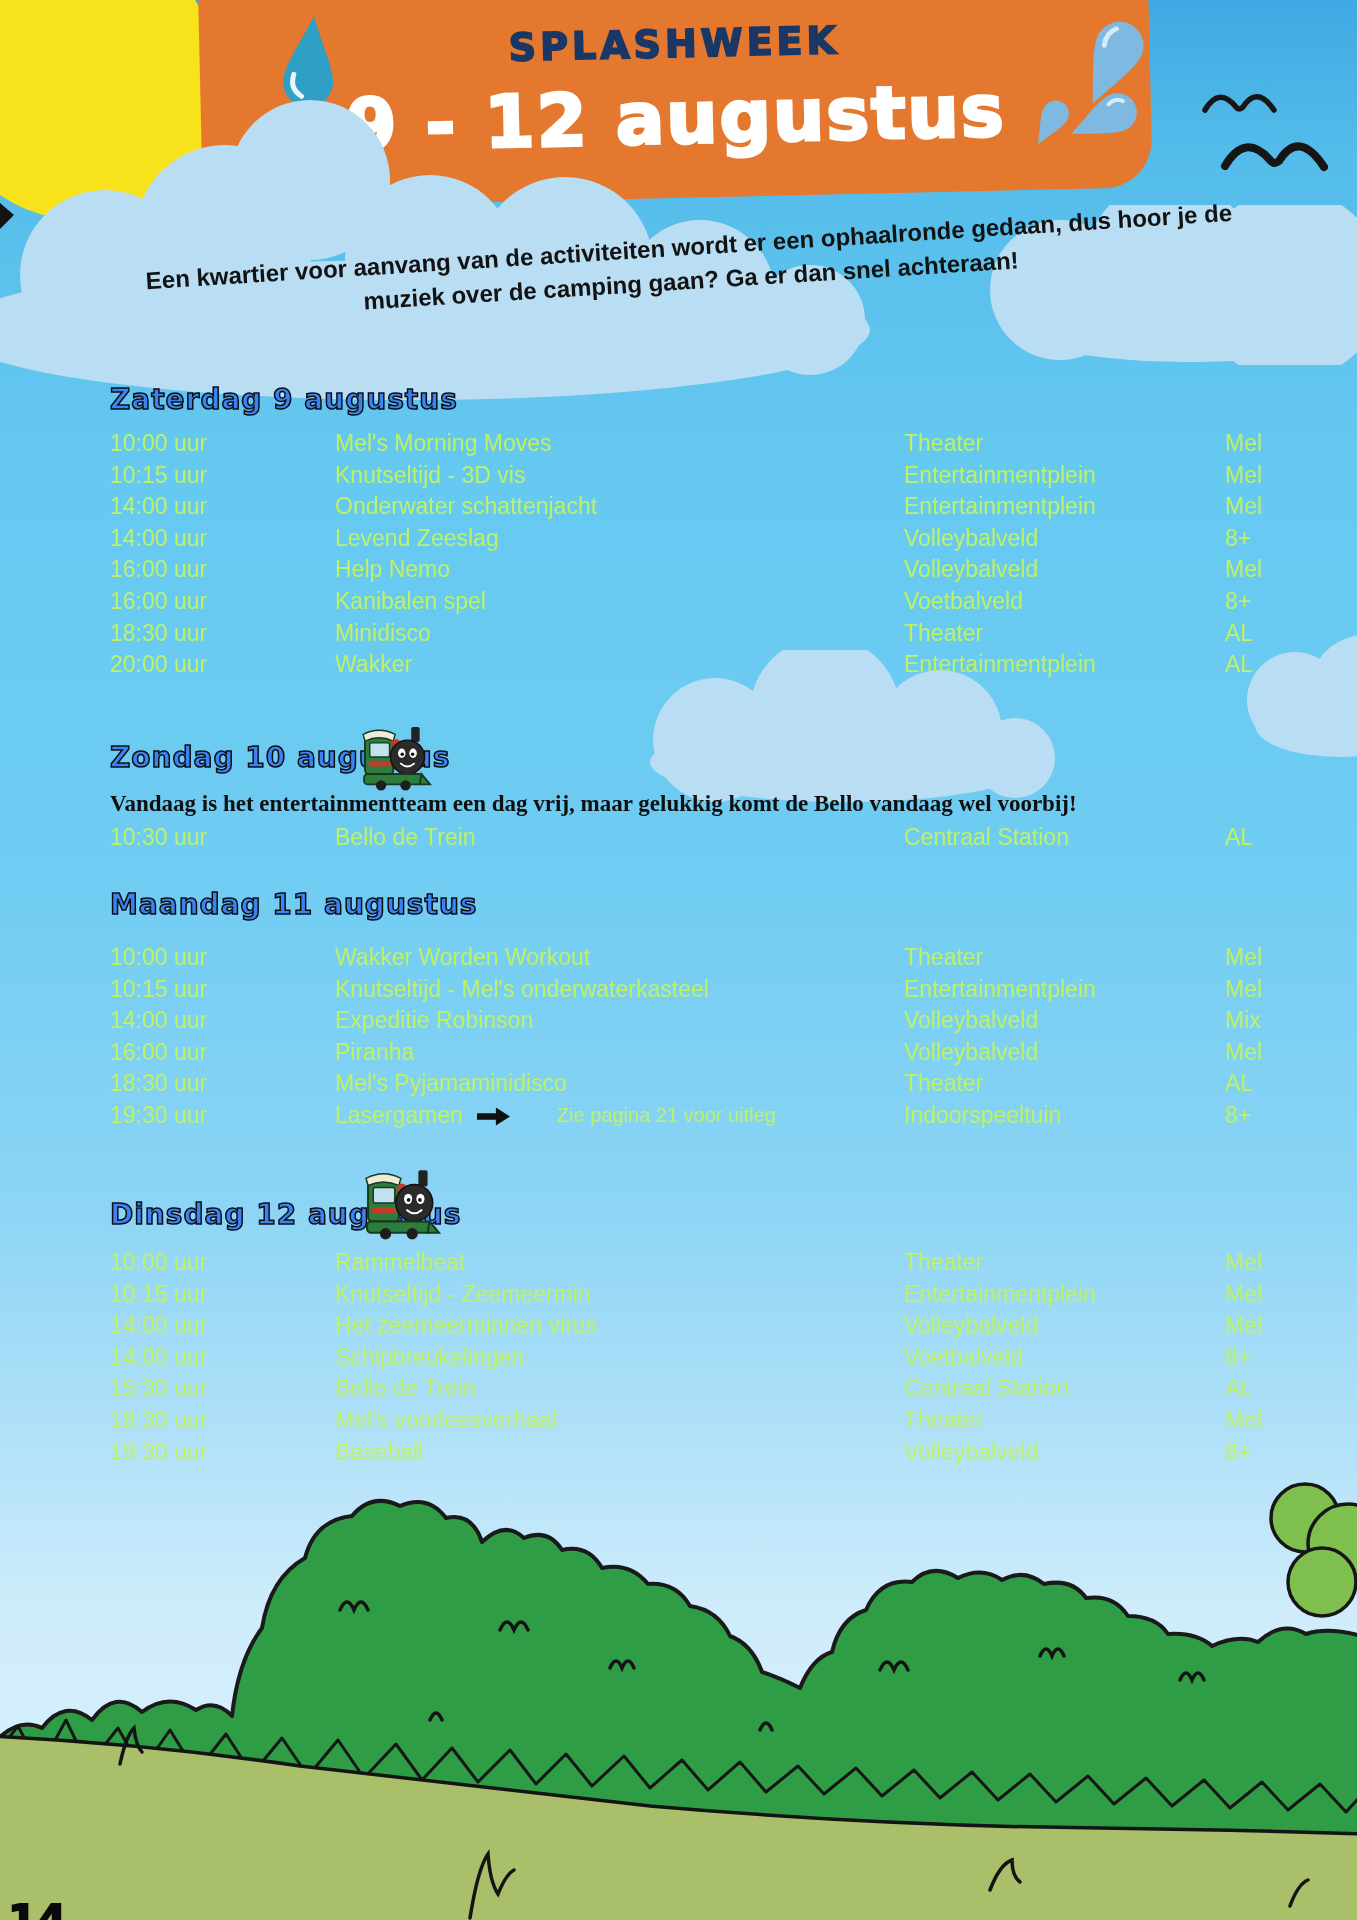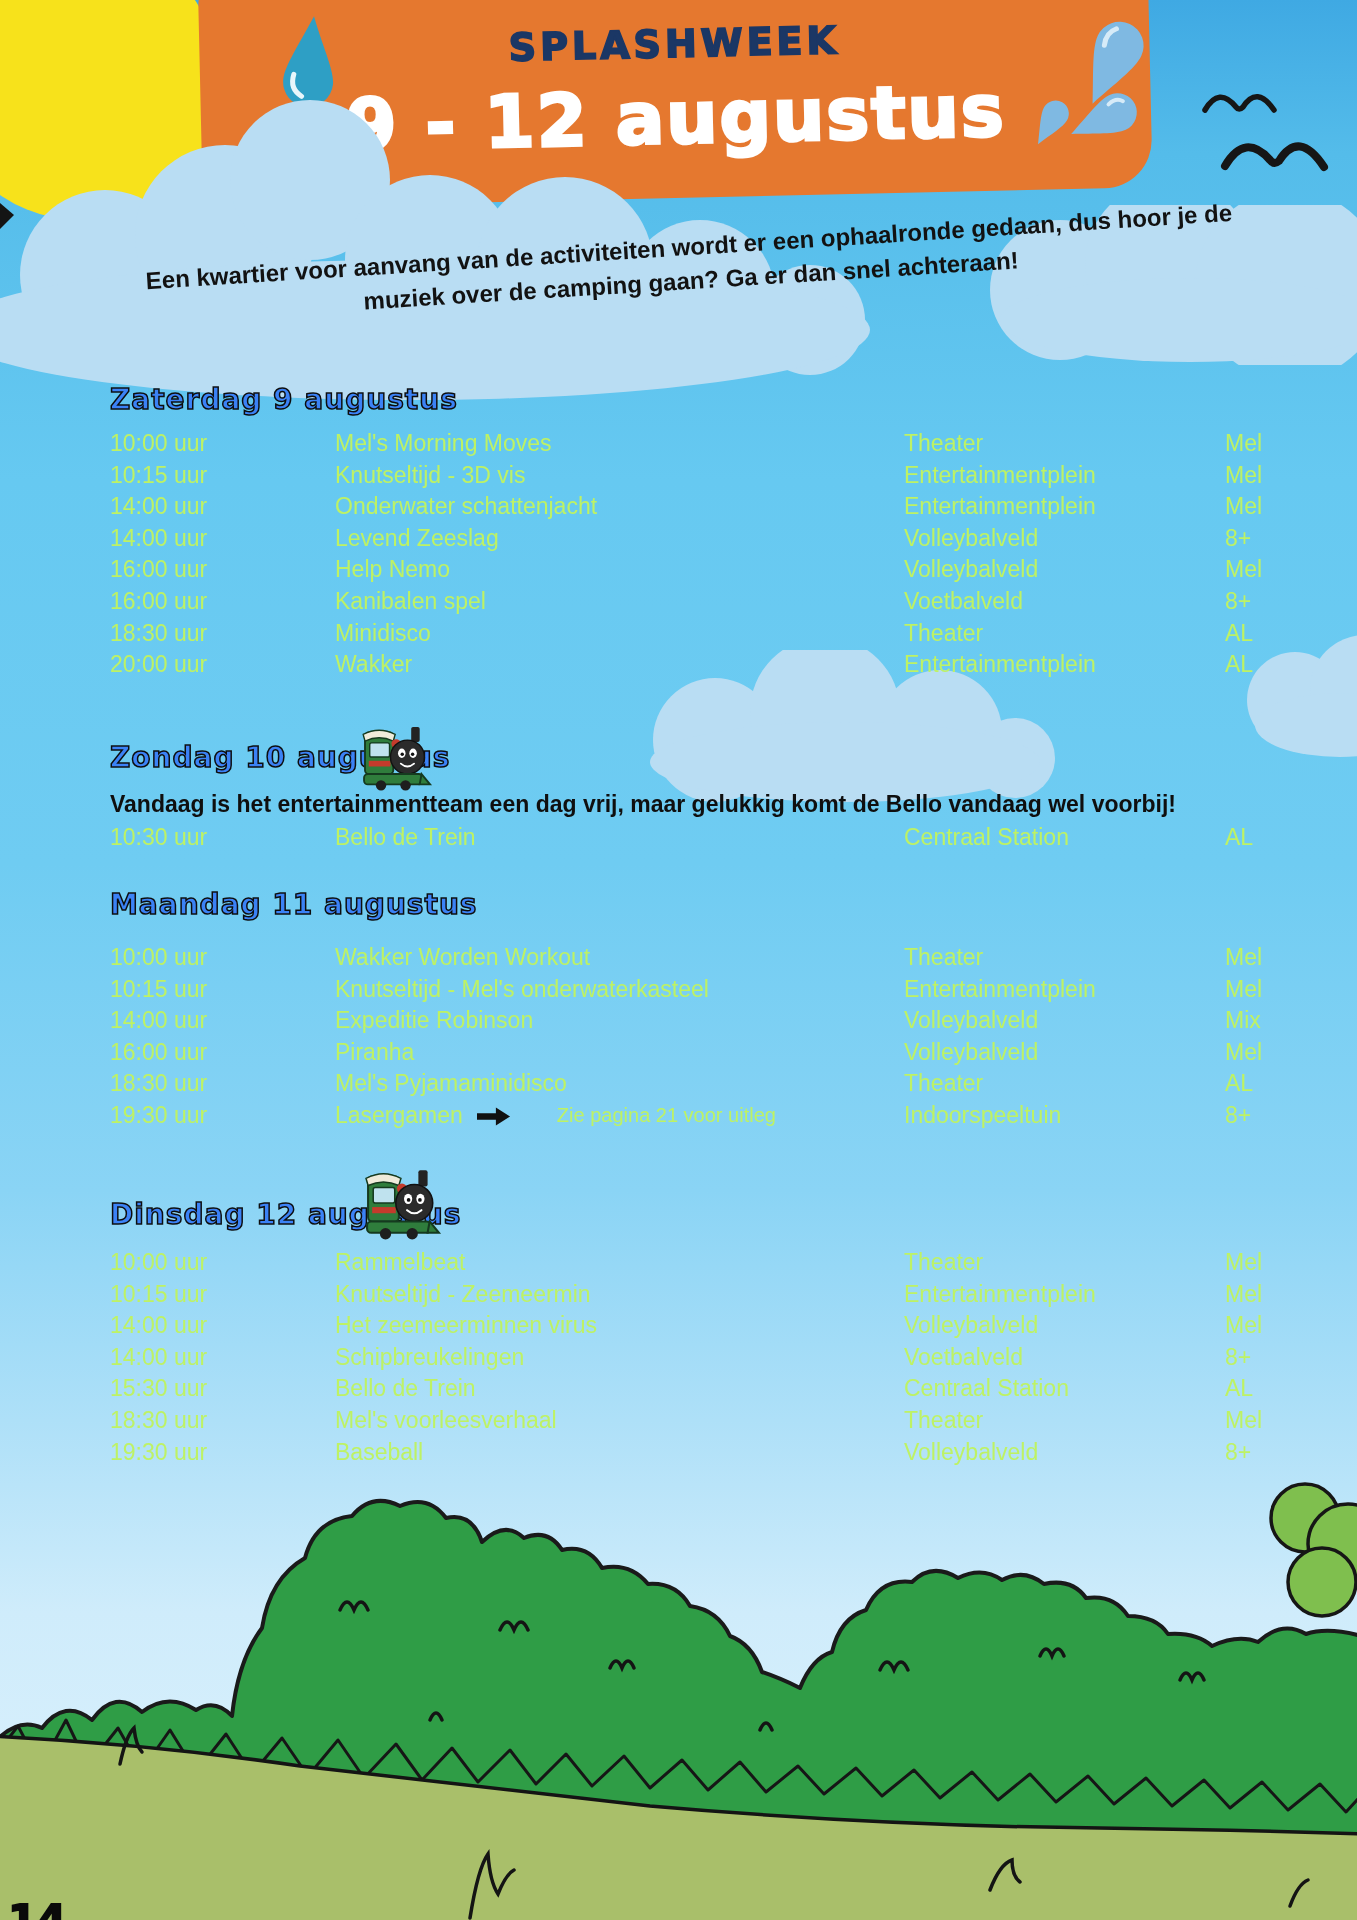--- a/index.html
+++ b/index.html
@@ -33,21 +33,21 @@
   .day{position:absolute;left:110px;width:1190px;}
   .day-zaterdag{top:383px;}
   .day-zondag{top:741px;}
   .day-maandag{top:888px;}
   .day-dinsdag{top:1198px;}
   .day-header{position:relative;height:34px;}
   .day-heading{margin:0;font-family:"DejaVu Sans",sans-serif;font-weight:bold;font-size:28px;
           color:#3b82f6;-webkit-text-stroke:1.5px #0D0D0D;letter-spacing:1px;line-height:34px;}
   .train{position:absolute;left:252px;top:-16px;width:72px;height:66px;}
   .day-dinsdag .train{left:255px;top:-30px;width:78px;height:72px;}
-  .day-note{margin:14px 0 0 0;font-size:23px;font-weight:bold;color:#0F0F0F;line-height:30px;}
+  .day-note{margin:14px 0 0 0;font-size:23px;font-weight:bold;color:#0F0F0F;line-height:30px;font-family:Liberation Serif, serif;}
   .day-zaterdag .rows{margin-top:13px;}
   .day-zondag .rows{margin-top:5px;}
   .day-maandag .rows{margin-top:22px;}
   .day-dinsdag .rows{margin-top:17px;}
   .row{position:relative;height:31.6px;font-size:23px;color:#bef264;}
   .row span{white-space:nowrap;}
   .c-time{position:absolute;left:0;top:0;}
   .c-activity{position:absolute;left:225px;top:0;display:flex;align-items:center;gap:14px;}
   .c-loc{position:absolute;left:770px;top:0;margin-left:24px;}
   .c-aud{position:absolute;left:1115px;top:0;}

